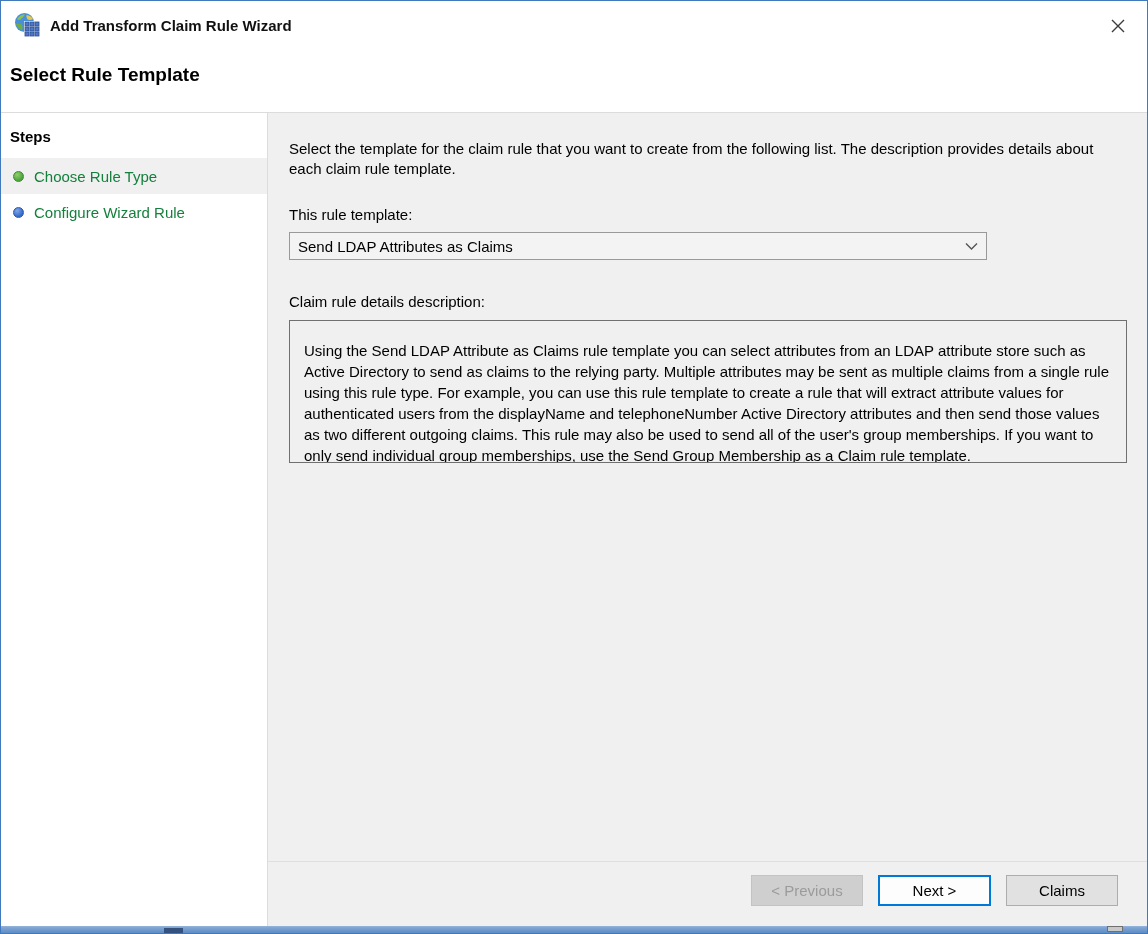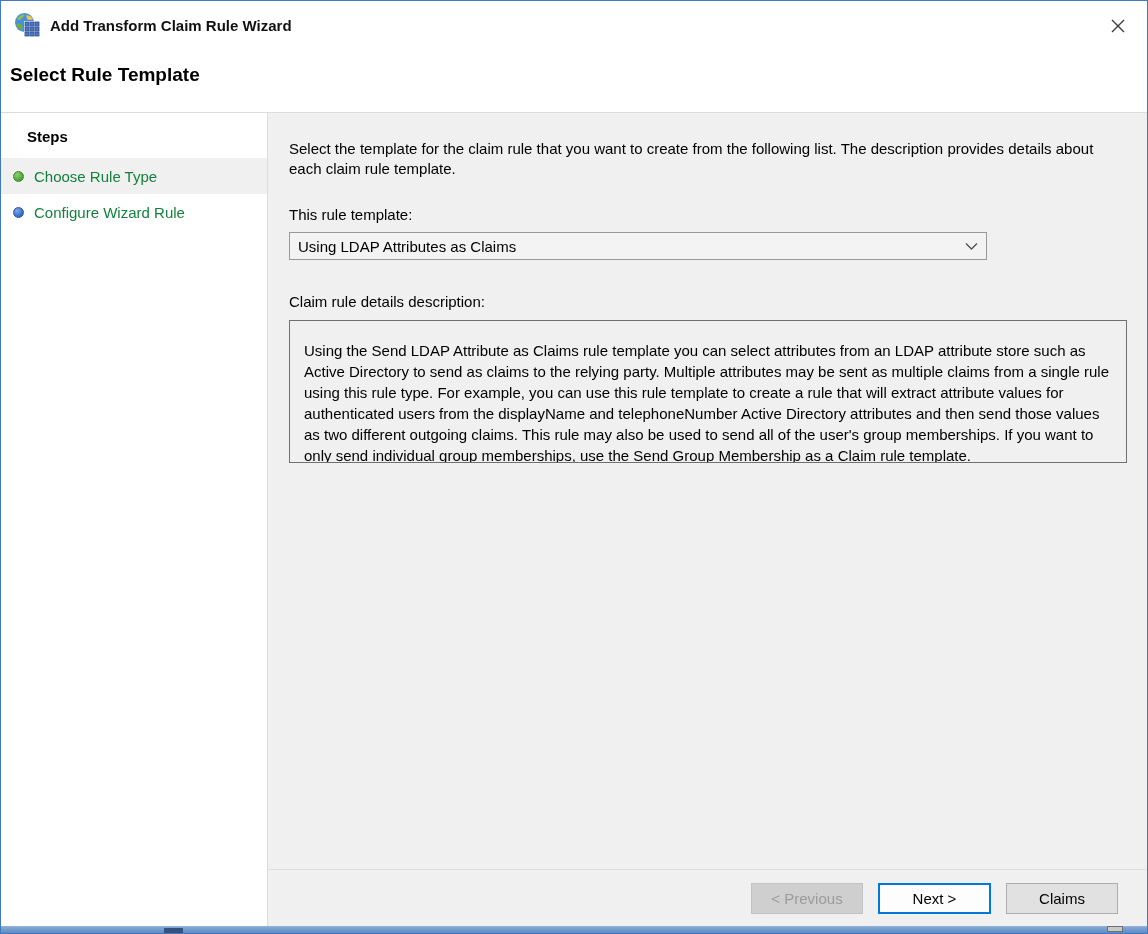--- a/index.html
+++ b/index.html
@@ -54,21 +54,21 @@
     border-top: 1px solid #dcdcdc;
   }
 
   .sidebar {
     width: 267px;
     flex: 0 0 auto;
     background: #ffffff;
     border-right: 1px solid #dcdcdc;
     padding-top: 12px;
   }
-  .steps-title { font-weight: bold; font-size: 15px; padding: 3px 10px 13px 26px; }
+  .steps-title { font-weight: bold; font-size: 15px; padding: 3px 10px 13px 9px; }
   .step-item {
     display: flex;
     align-items: center;
     padding: 9px 10px 9px 12px;
     min-height: 36px;
     cursor: default;
   }
   .step-item.active { background: #f0f0f0; }
   .step-bullet {
     width: 11px; height: 11px;
@@ -116,21 +116,21 @@
     padding: 19px 14px;
     line-height: 21px;
     overflow: hidden;
   }
 
   
   .footer {
     position: absolute;
     left: 0;
     right: 0;
-    bottom: 0;
+    bottom: 8px;
     height: 57px;
     background: #f0f0f0;
     border-top: 1px solid #dfdfdf;
     display: flex;
     align-items: center;
     justify-content: flex-end;
     padding-right: 29px;
   }
   .btn {
     height: 31px;
@@ -240,21 +240,21 @@
       </div>
     </div>
 
     <div class="main">
 
       <p class="intro">Select the template for the claim rule that you want to create from the following list. The description provides details about each claim rule template.</p>
 
       <p class="field-label">This rule template:</p>
 
       <div class="combobox">
-        <span class="combobox-value">Using LDAP Attributes as Claims</span>
+        <span class="combobox-value">Send LDAP Attributes as Claims</span>
         <span class="combobox-arrow">
           <svg width="13" height="9" viewBox="0 0 13 9">
               <path d="M1 1.5 L6.5 7 L12 1.5" stroke="#555555" stroke-width="1.4" fill="none"></path>
             </svg>
         </span>
       </div>
 
       <p class="field-label desc-label">Claim rule details description:</p>
 
       <div class="desc-box">

